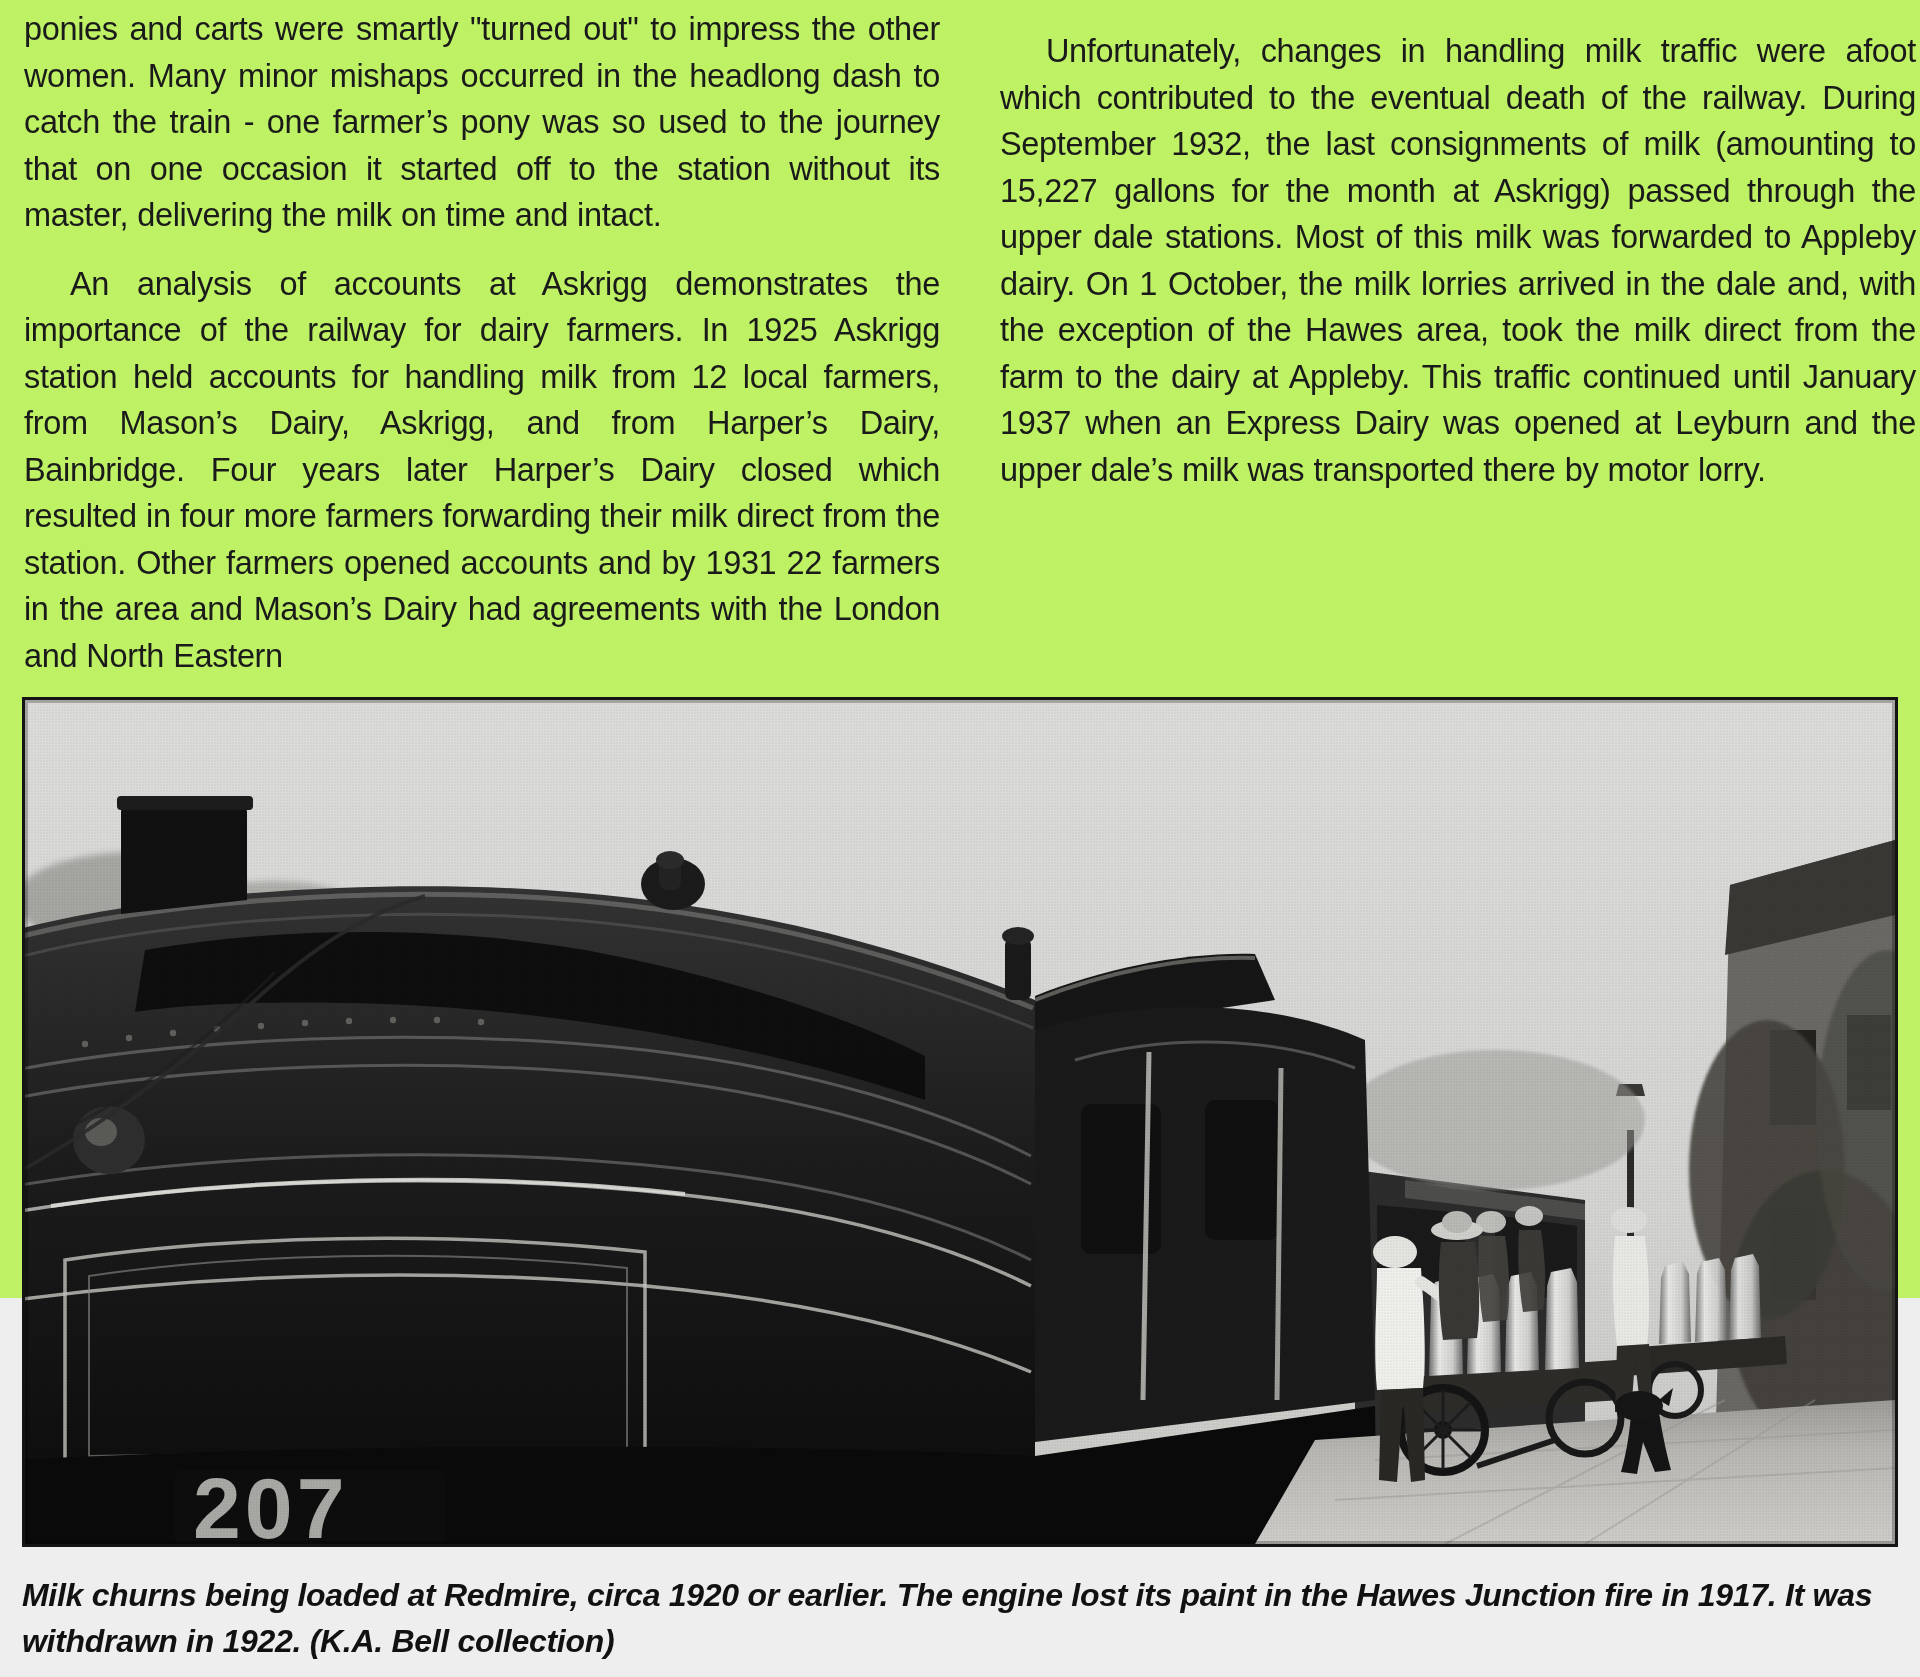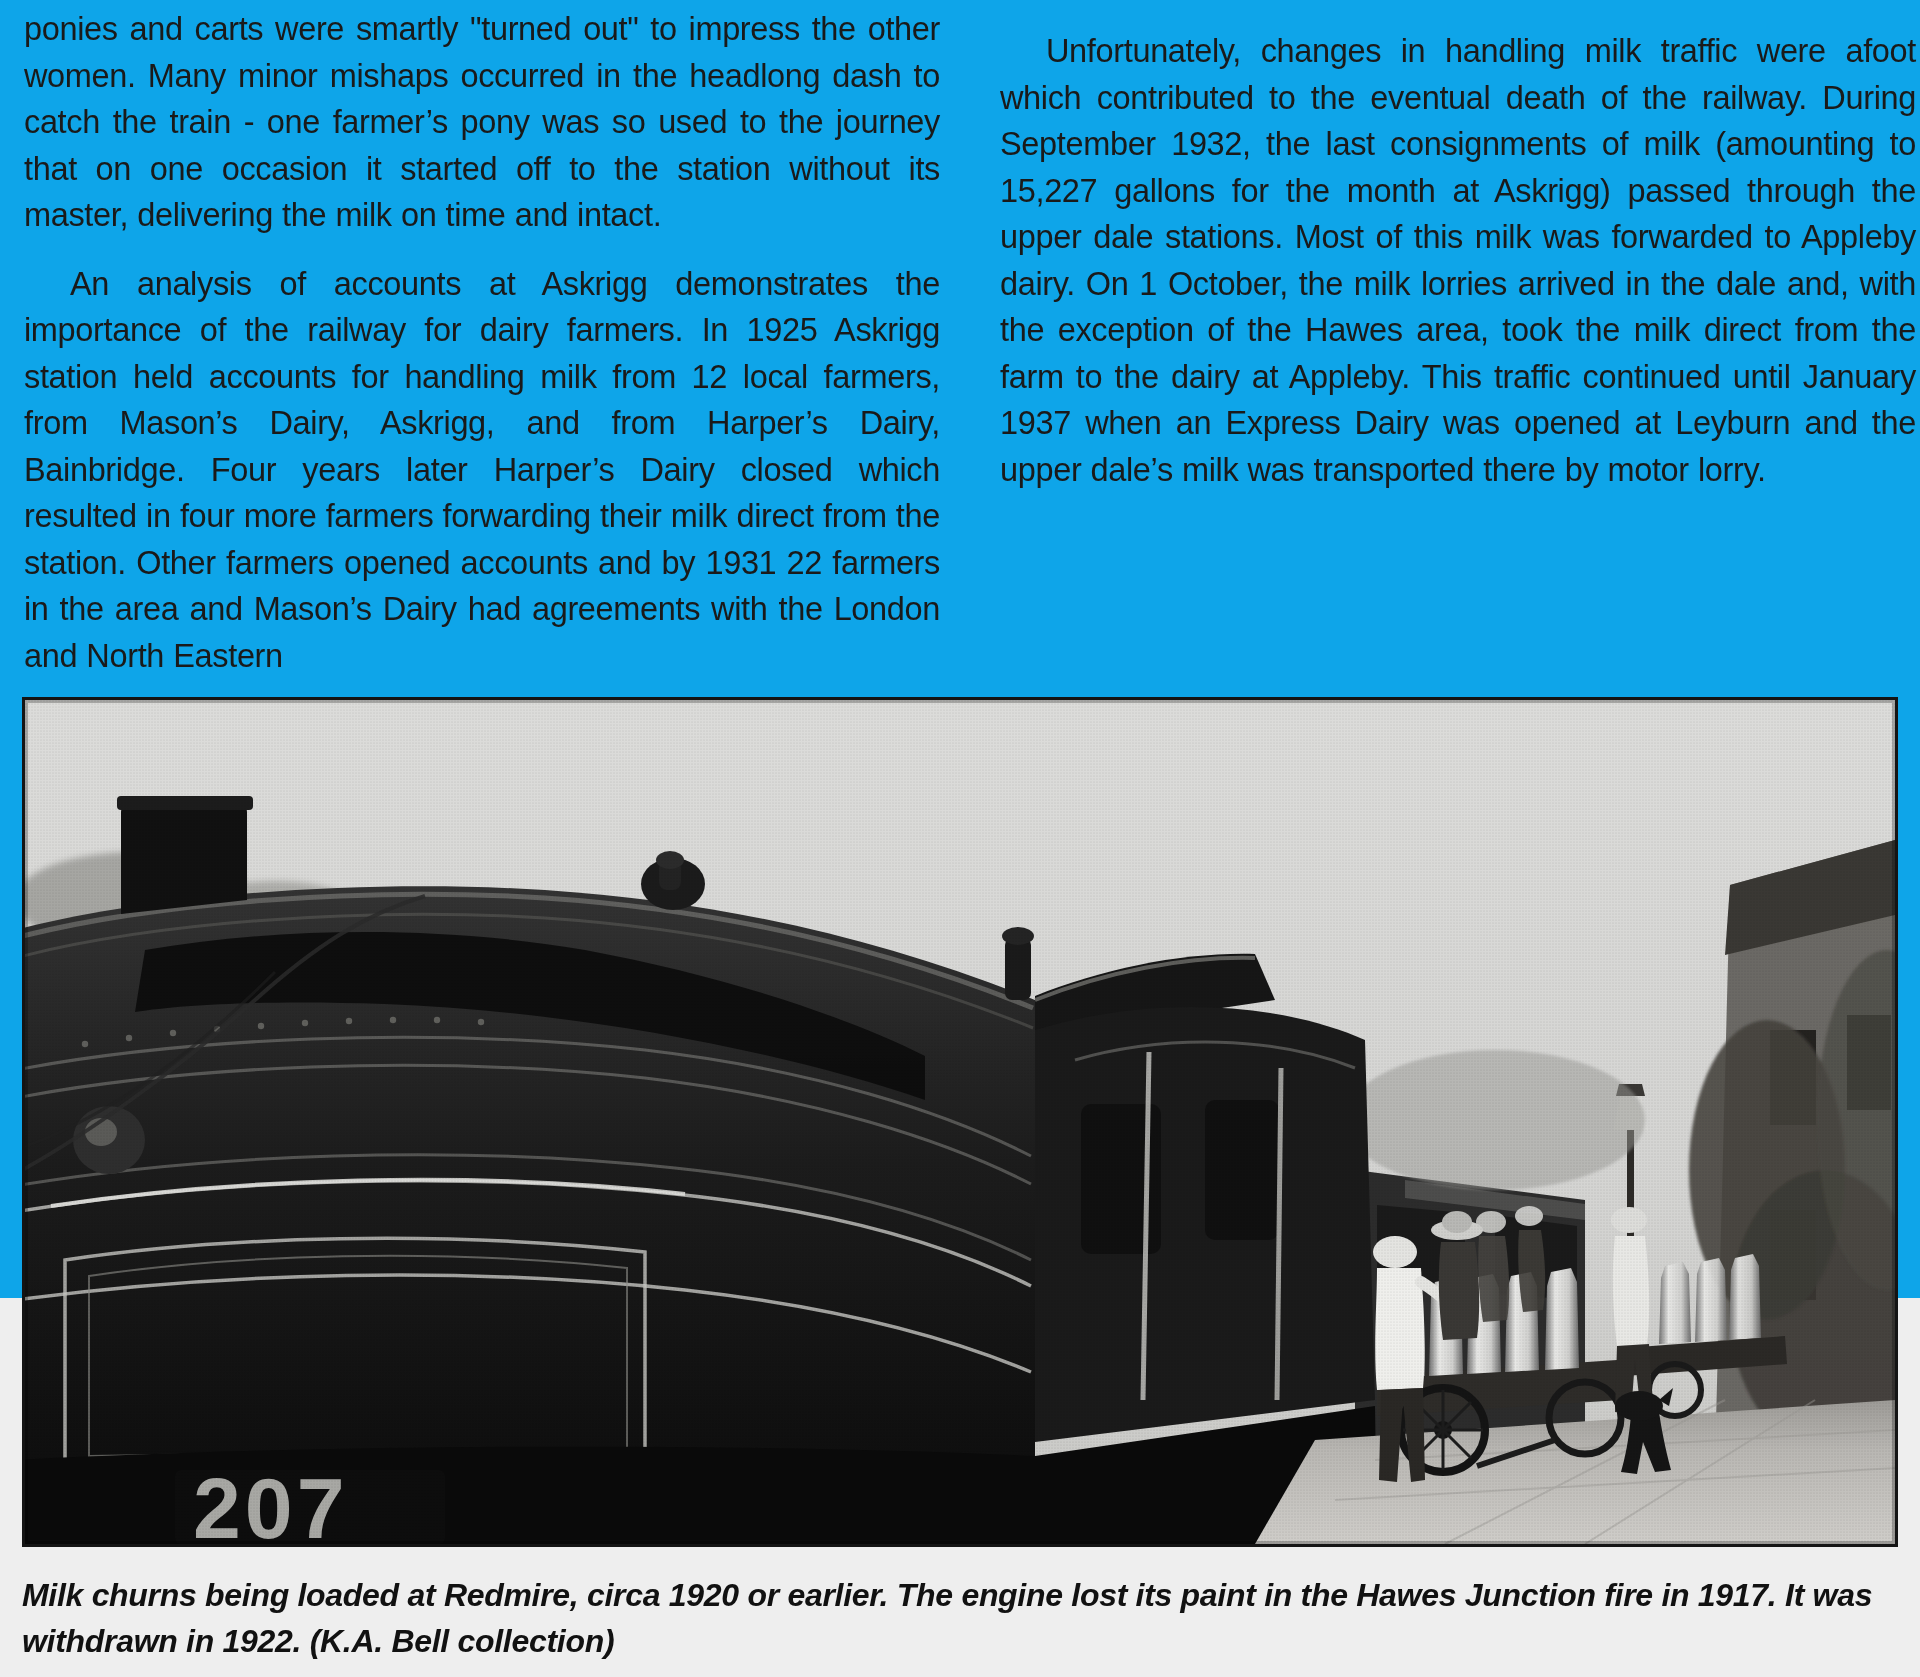--- a/index.html
+++ b/index.html
@@ -11,21 +11,21 @@
     width: 1920px;
     height: 1677px;
     font-family: "Liberation Sans", sans-serif;
     background: #eeeeee;
     overflow: hidden;
   }
   .page {
     position: relative;
     width: 1920px;
     height: 1298px;
-    background: #0ea5e9;
+    background: #bef264;
     box-sizing: border-box;
     text-decoration: underline;
   }
 
   
   .columns {
     position: absolute;
     left: 0;
     top: 0;
     width: 1920px;

